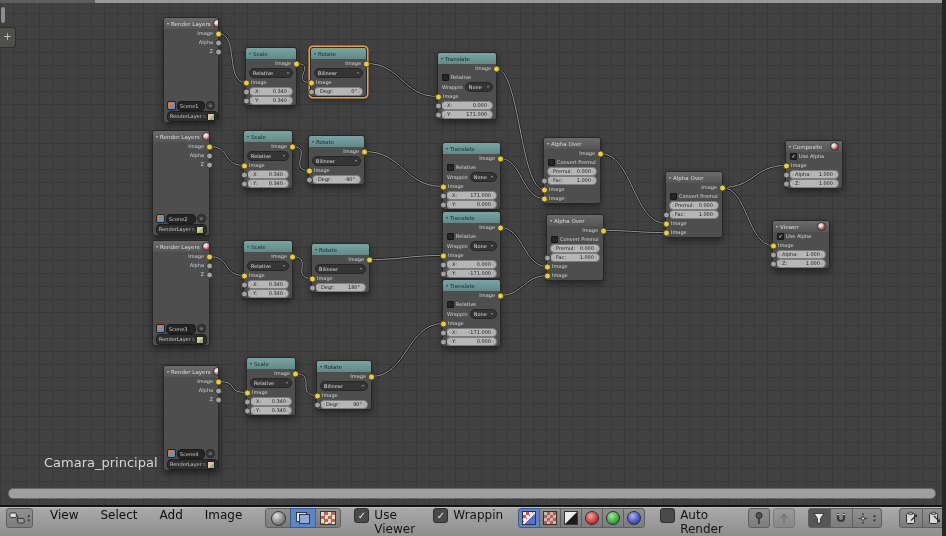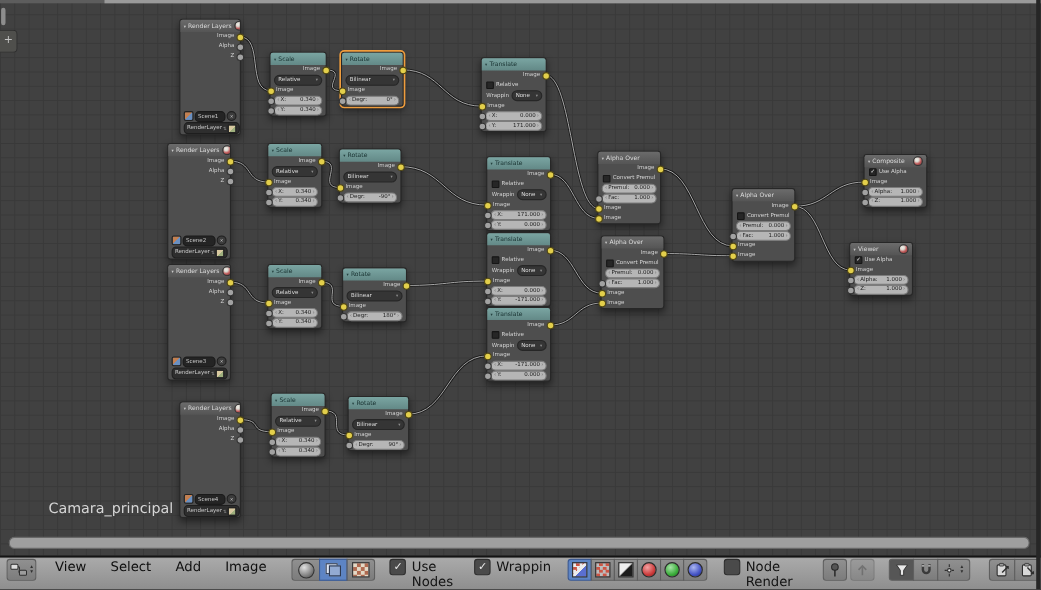--- a/index.html
+++ b/index.html
@@ -753,21 +753,21 @@
           <span class="ic mat"></span>
         </div>
       <div class="hbtn checked" style="width:26px">
           <span class="ic comp"></span>
         </div>
       <div class="hbtn" style="width:26px">
           <span class="ic tex"></span>
         </div>
     </div>
     <span class="hcb checked" style="margin-left:13px"></span>
-    <span class="hlabel">Use Nodes</span>
+    <span class="hlabel">Use Viewer</span>
     <span class="hcb checked" style="margin-left:15px"></span>
     <span class="hlabel">Wrappin</span>
     <div class="grp" style="margin-left:15px">
       <div class="hbtn checked" style="width:20px">
           <span class="cic combined"></span>
         </div>
       <div class="hbtn" style="width:20px">
           <span class="cic coloralpha"></span>
         </div>
       <div class="hbtn" style="width:20px">
@@ -777,21 +777,21 @@
           <span class="cic dotr"></span>
         </div>
       <div class="hbtn" style="width:20px">
           <span class="cic dotg"></span>
         </div>
       <div class="hbtn" style="width:20px">
           <span class="cic dotb"></span>
         </div>
     </div>
     <span class="hcb" style="margin-left:15px"></span>
-    <span class="hlabel">Node Render</span>
+    <span class="hlabel">Auto Render</span>
     <div class="hbtn" style="margin-left:19px;width:23px">
       <svg class="hic" width="14" height="14" viewBox="0 0 14 14">
         <circle cx="7" cy="4.5" r="3" fill="#555" stroke="#2a2a2a"></circle>
         <line x1="7" y1="7.5" x2="7" y2="13" stroke="#2a2a2a" stroke-width="1.4"></line>
       </svg>
     </div>
     <div class="hbtn disabled" style="margin-left:3px;width:23px">
       <svg class="hic" width="14" height="14" viewBox="0 0 14 14">
         <polyline points="7,12 7,4" fill="none" stroke="#4d4d4d" stroke-width="1.5"></polyline>
         <polyline points="3.5,7 7,3.5 10.5,7" fill="none" stroke="#4d4d4d" stroke-width="1.5"></polyline>

